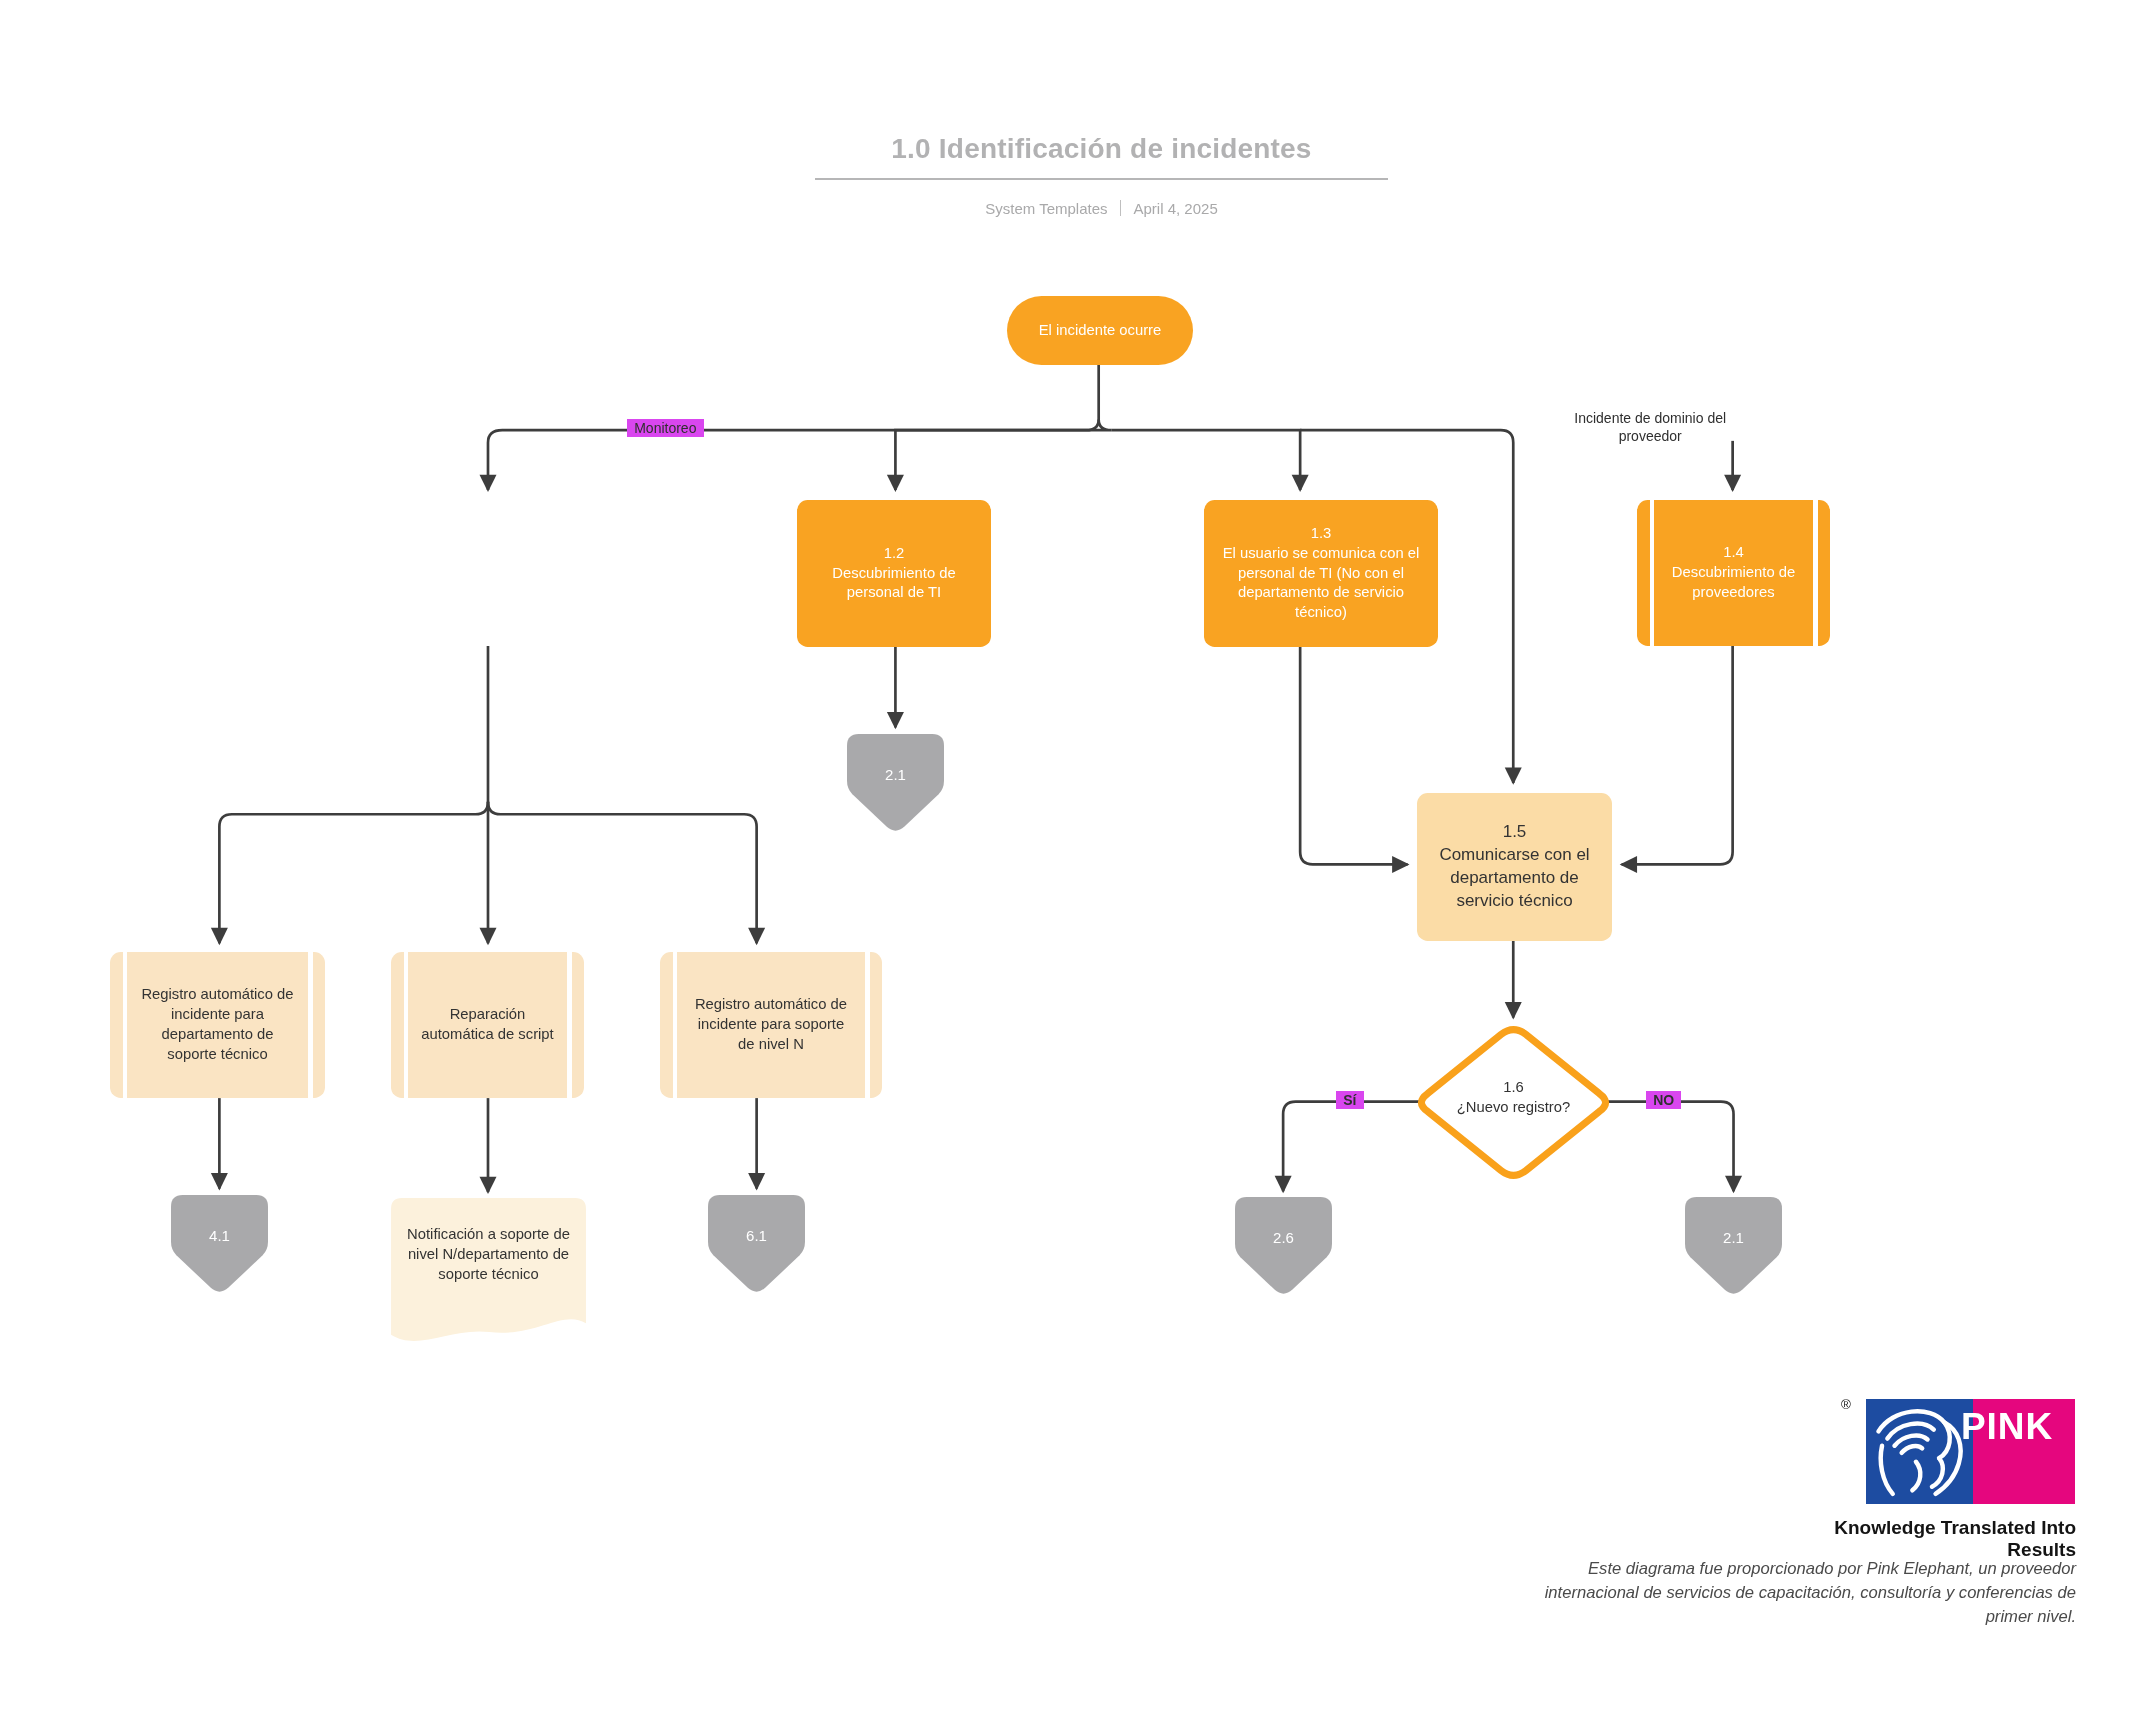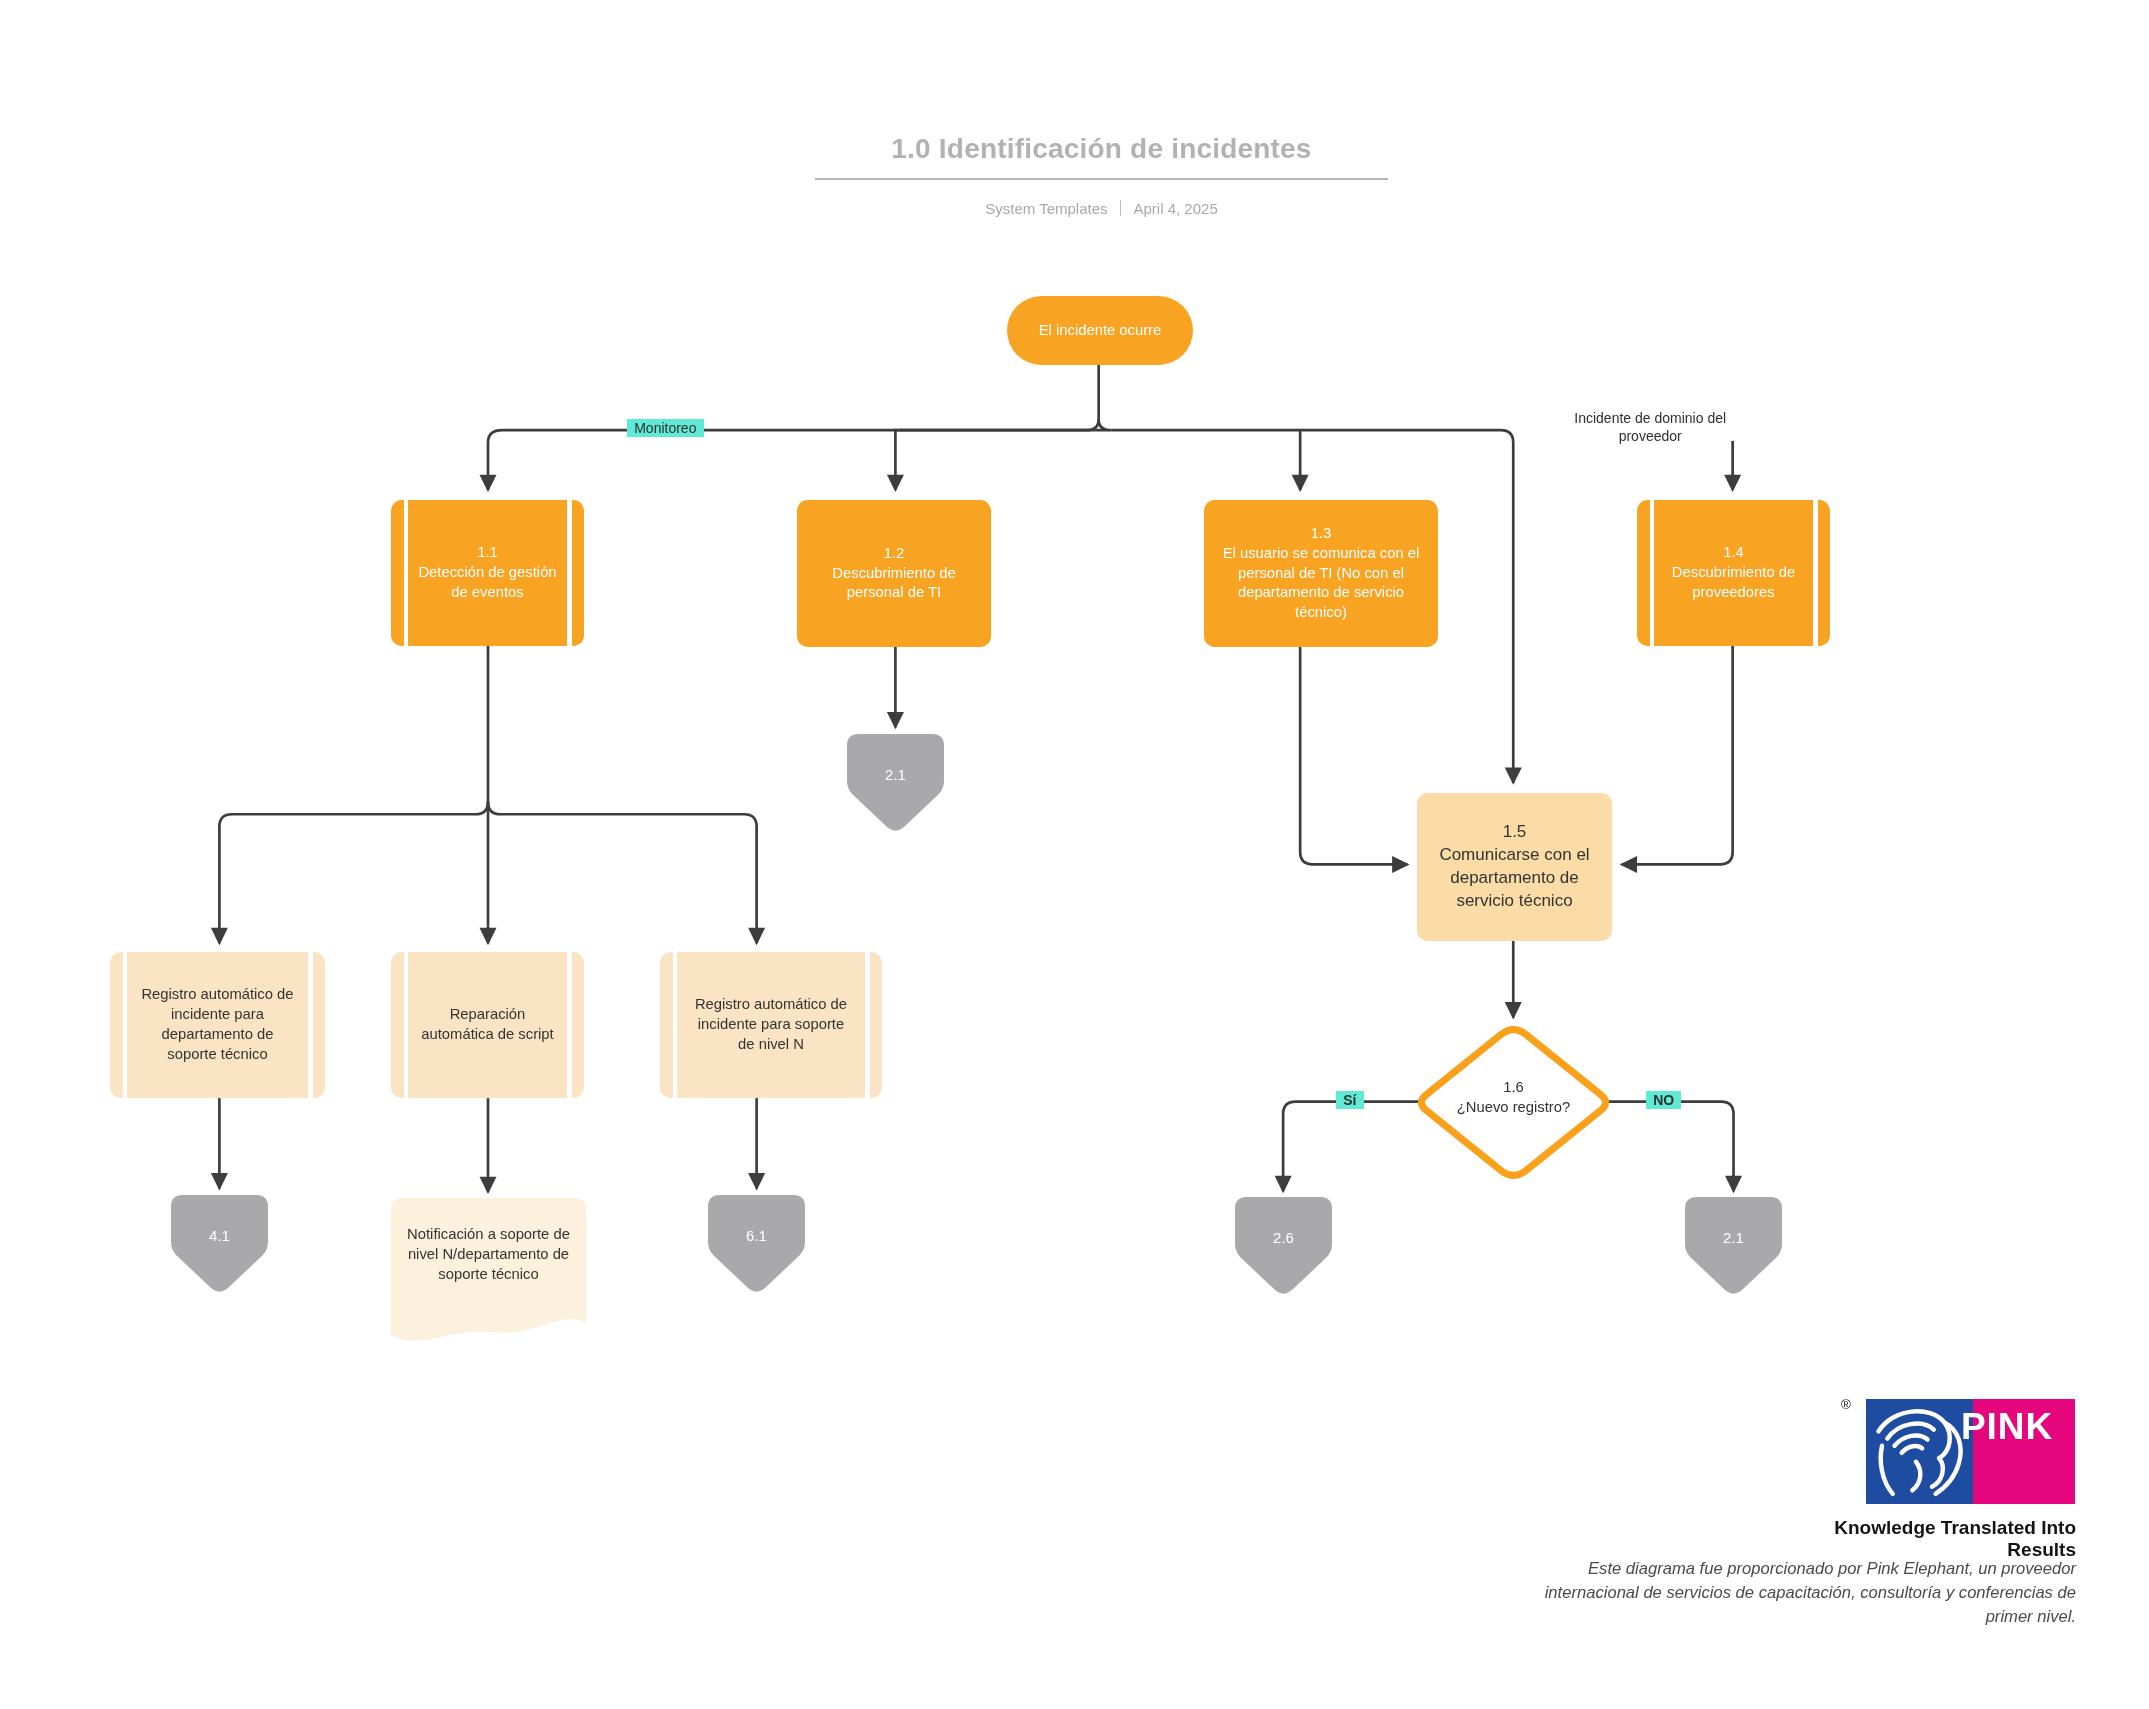--- a/index.html
+++ b/index.html
@@ -56,21 +56,21 @@
   .op61 {left:708px; top:1195px;}
   .op26 {left:1235px;top:1197px;}
   .op21b{left:1685px;top:1197px;}
 
   
   .docwrap{left:391px;top:1198px;width:195px;height:152px;}
   .doctext{left:400px;top:1225px;width:177px;text-align:center;color:#333;
            font-size:14.8px;line-height:1.35;}
 
   
-  .elabel{font-size:14px;color:#2f2f2f;background:#5eead4;padding:0.9px 7.2px;white-space:nowrap;}
+  .elabel{font-size:14px;color:#2f2f2f;background:#d946ef;padding:0.9px 7.2px;white-space:nowrap;}
   .lmon {left:627px;top:419px;}
   .lprov{left:1542px;top:408px;width:202px;text-align:center;background:transparent;
          white-space:normal;line-height:1.3;}
   .lyes {left:1336px;top:1091px;font-weight:bold;}
   .lno  {left:1646px;top:1091px;font-weight:bold;}
 
   
   .reg{left:1841px;top:1397px;font-size:13.4px;color:#1a1a1a;}
   .logo-blue{left:1866px;top:1399px;width:107px;height:105px;background:#1d4ca1;}
   .logo-pink{left:1973px;top:1399px;width:102px;height:105px;background:#e5067e;}
@@ -131,24 +131,20 @@
     <div class="rule"></div>
     <div class="sub">
       <span>System Templates</span><span class="sep"></span><span>April 4, 2025</span>
     </div>
   </div>
 
   <div class="abs node orange pill start">
     <div class="nl">El incidente ocurre</div>
   </div>
 
-  <div class="abs node orange pproc n11">
-    <div class="nl">1.1</div>
-    <div class="nl">Detección de gestión de eventos</div>
-  </div>
 
   <div class="abs node orange n12">
     <div class="nl">1.2</div>
     <div class="nl">Descubrimiento de personal de TI</div>
   </div>
 
   <div class="abs node orange n13">
     <div class="nl">1.3</div>
     <div class="nl">El usuario se comunica con el personal de TI (No con el departamento de servicio técnico)</div>
   </div>

